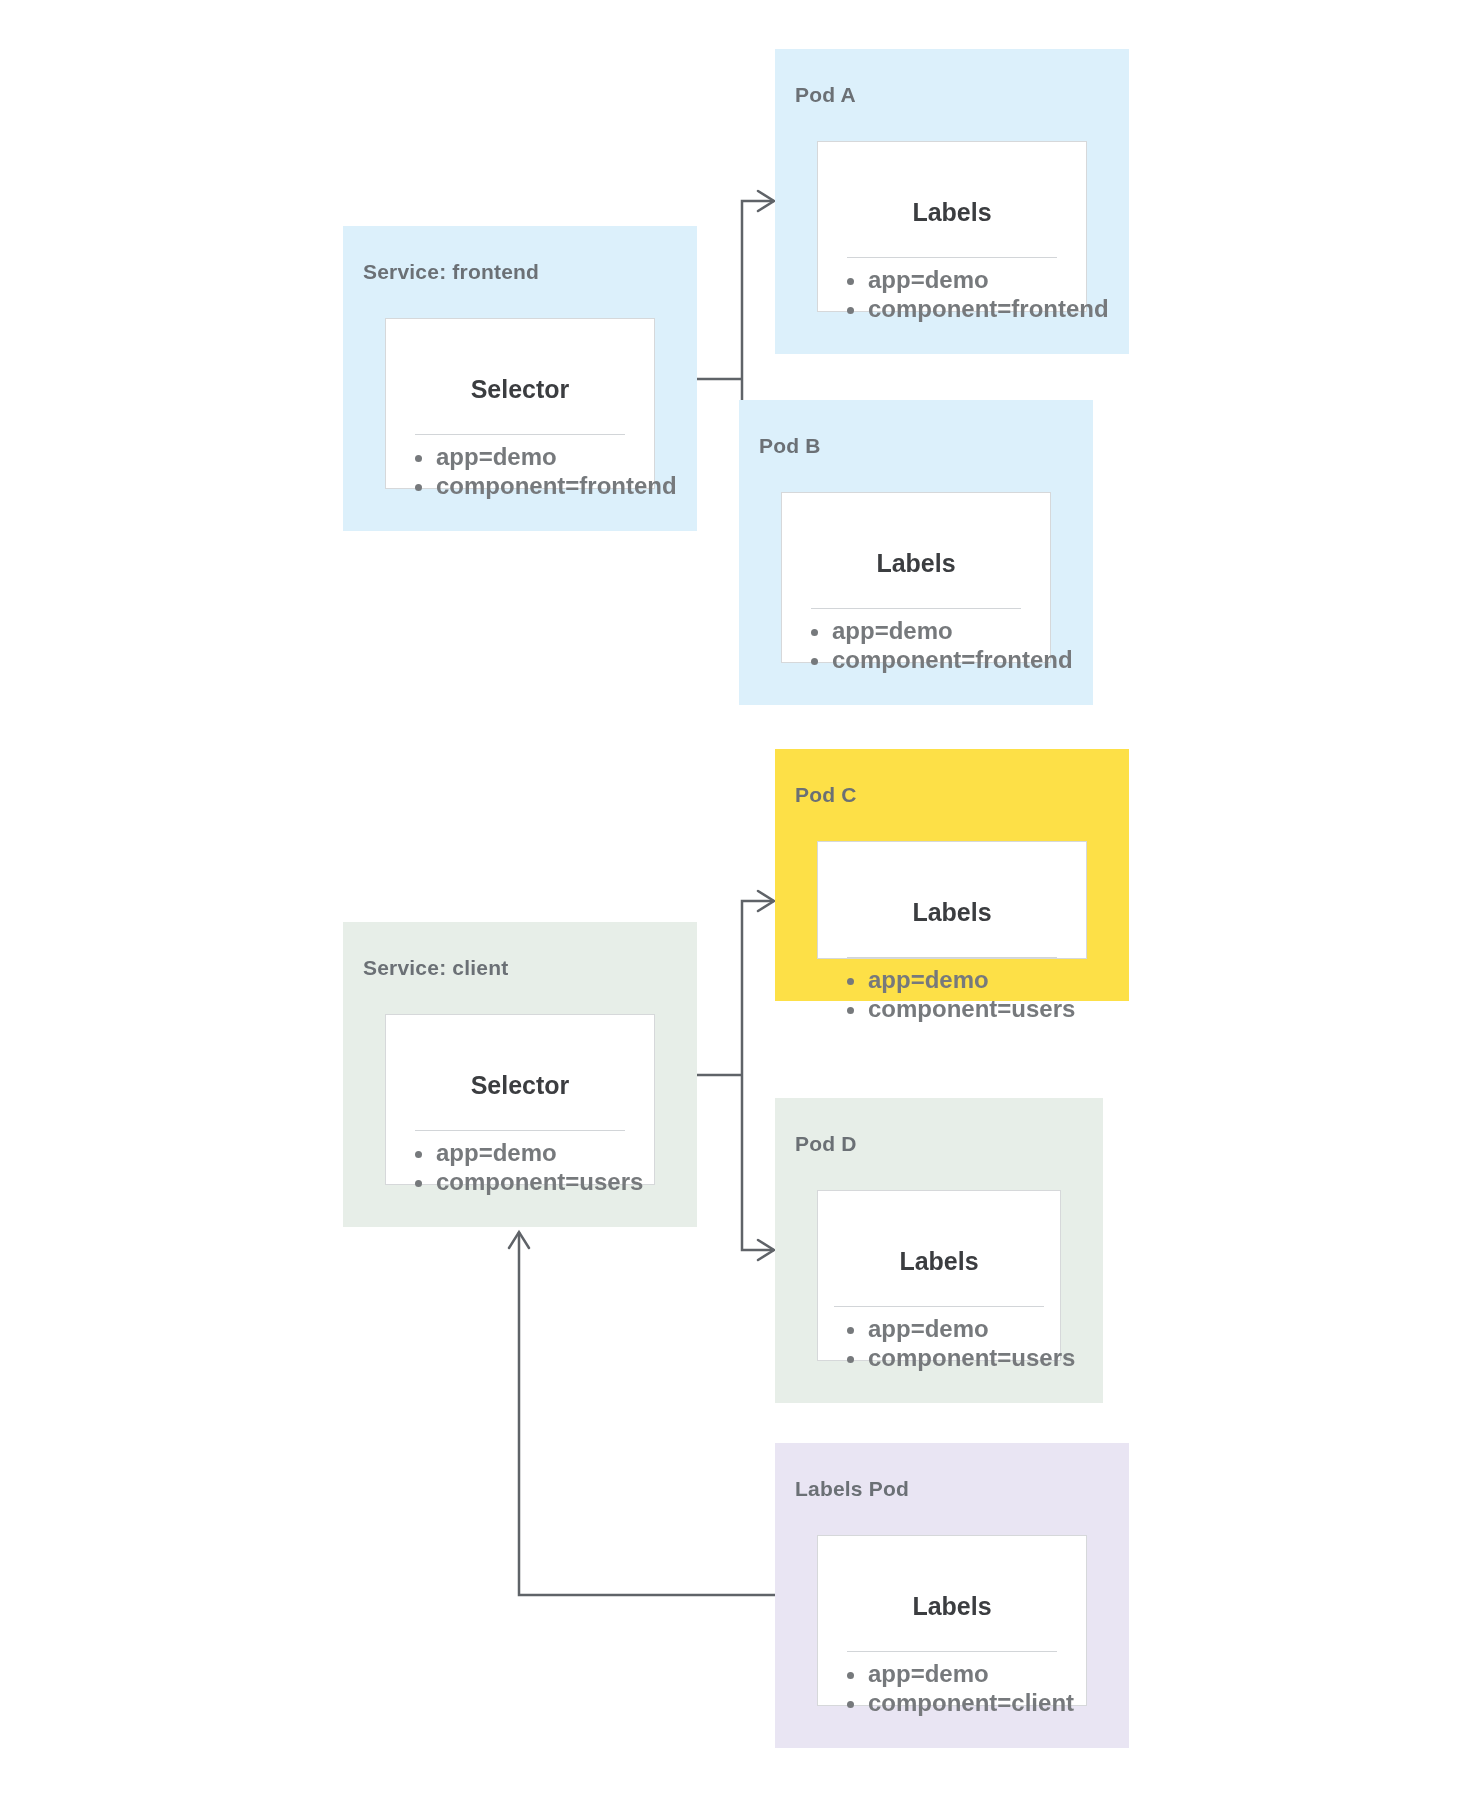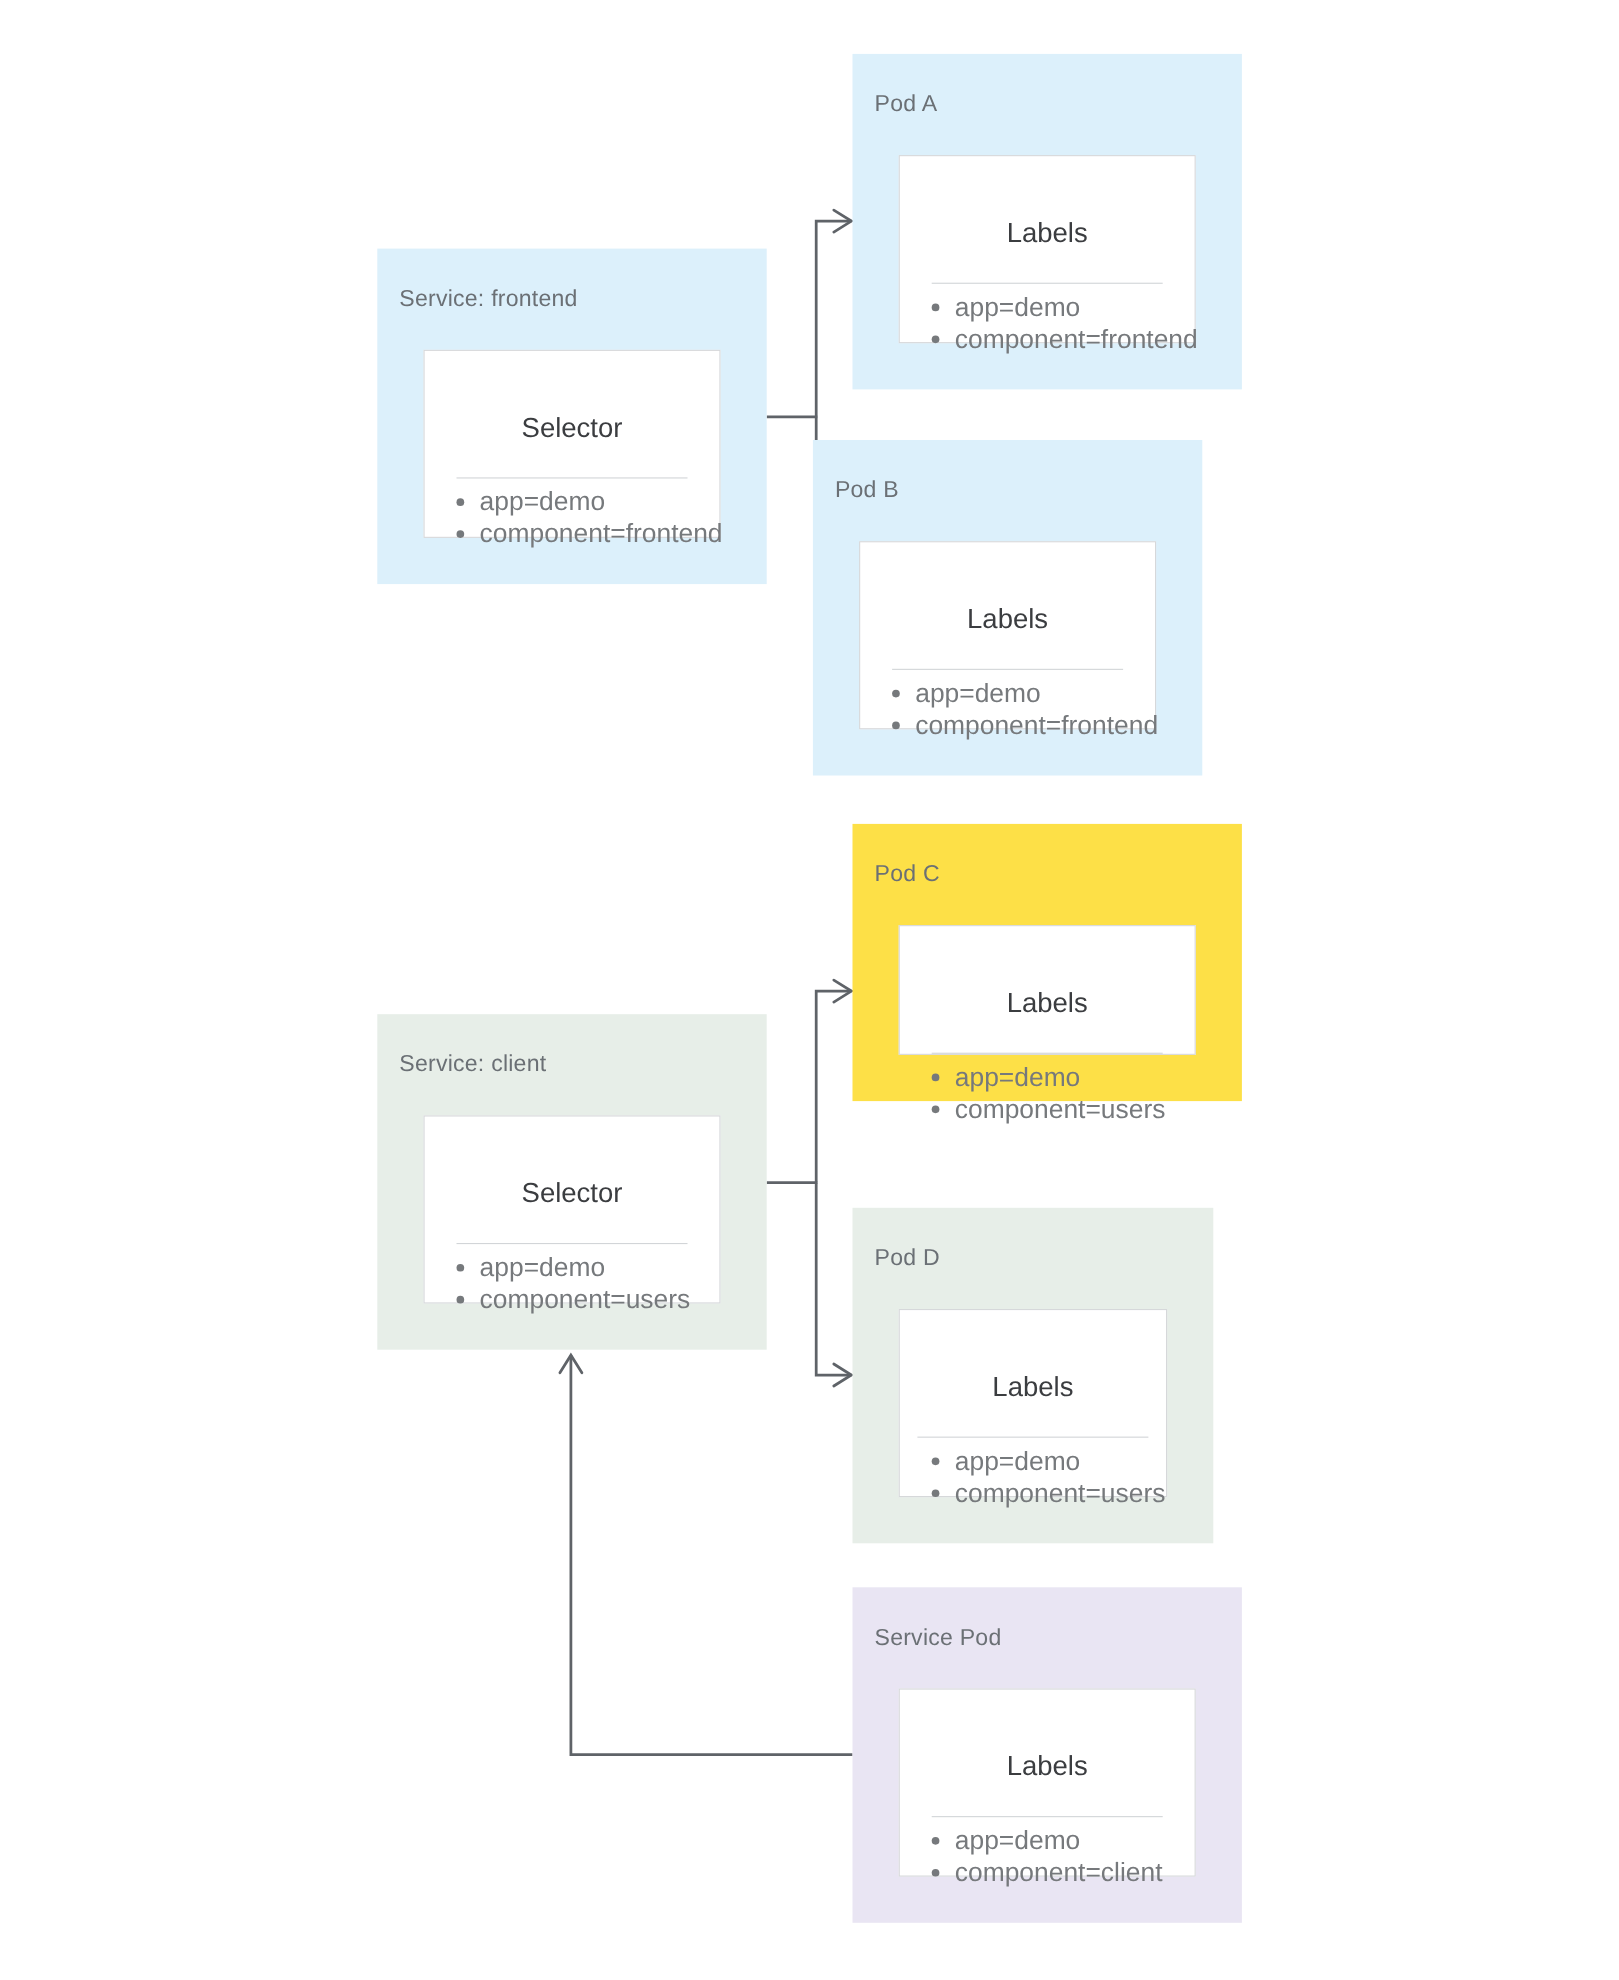--- a/index.html
+++ b/index.html
@@ -19,20 +19,21 @@
     position: absolute;
     left: 0; top: 0;
     width: 1472px;
     height: 1800px;
     pointer-events: none;
   }
   #node-layer { position: absolute; left: 0; top: 0; }
   .node {
     position: absolute;
     box-sizing: border-box;
+    font-weight: bold;
   }
   .node-title {
     position: absolute;
     left: 20px;
     top: 32px;
     font-size: 21px;
     line-height: 28px;
     color: var(--title-c, #6b7075);
     letter-spacing: 0.2px;
     white-space: nowrap;
@@ -152,21 +153,21 @@
     <div class="card">
       <div class="card-heading">Labels</div>
       <div class="card-divider"></div>
       <ul class="card-bullets">
             <li>app=demo</li>
             <li>component=users</li>
           </ul>
     </div>
   </div>
       <div class="node" style="left: 775px; top: 1443px; width: 354px; height: 305px; background: rgb(233, 229, 243);">
-    <div class="node-title">Service Pod</div>
+    <div class="node-title">Labels Pod</div>
     <div class="card">
       <div class="card-heading">Labels</div>
       <div class="card-divider"></div>
       <ul class="card-bullets">
             <li>app=demo</li>
             <li>component=client</li>
           </ul>
     </div>
   </div>
     </div>

